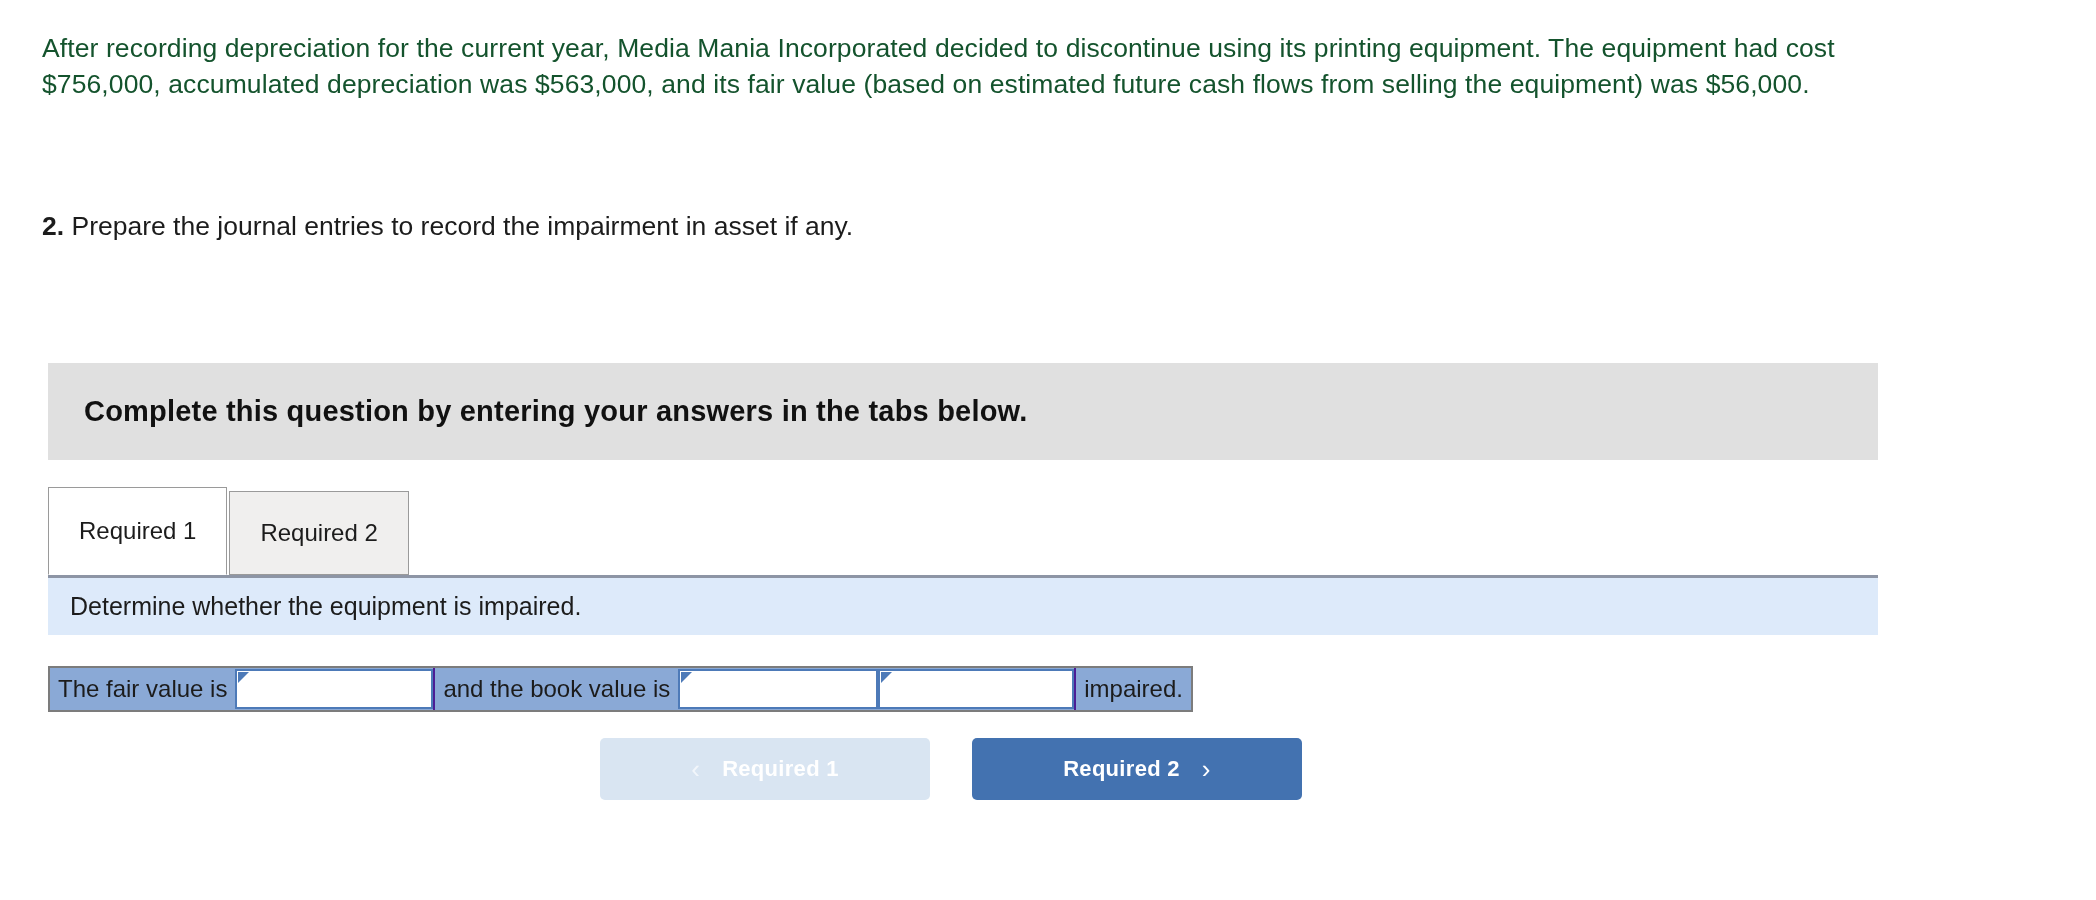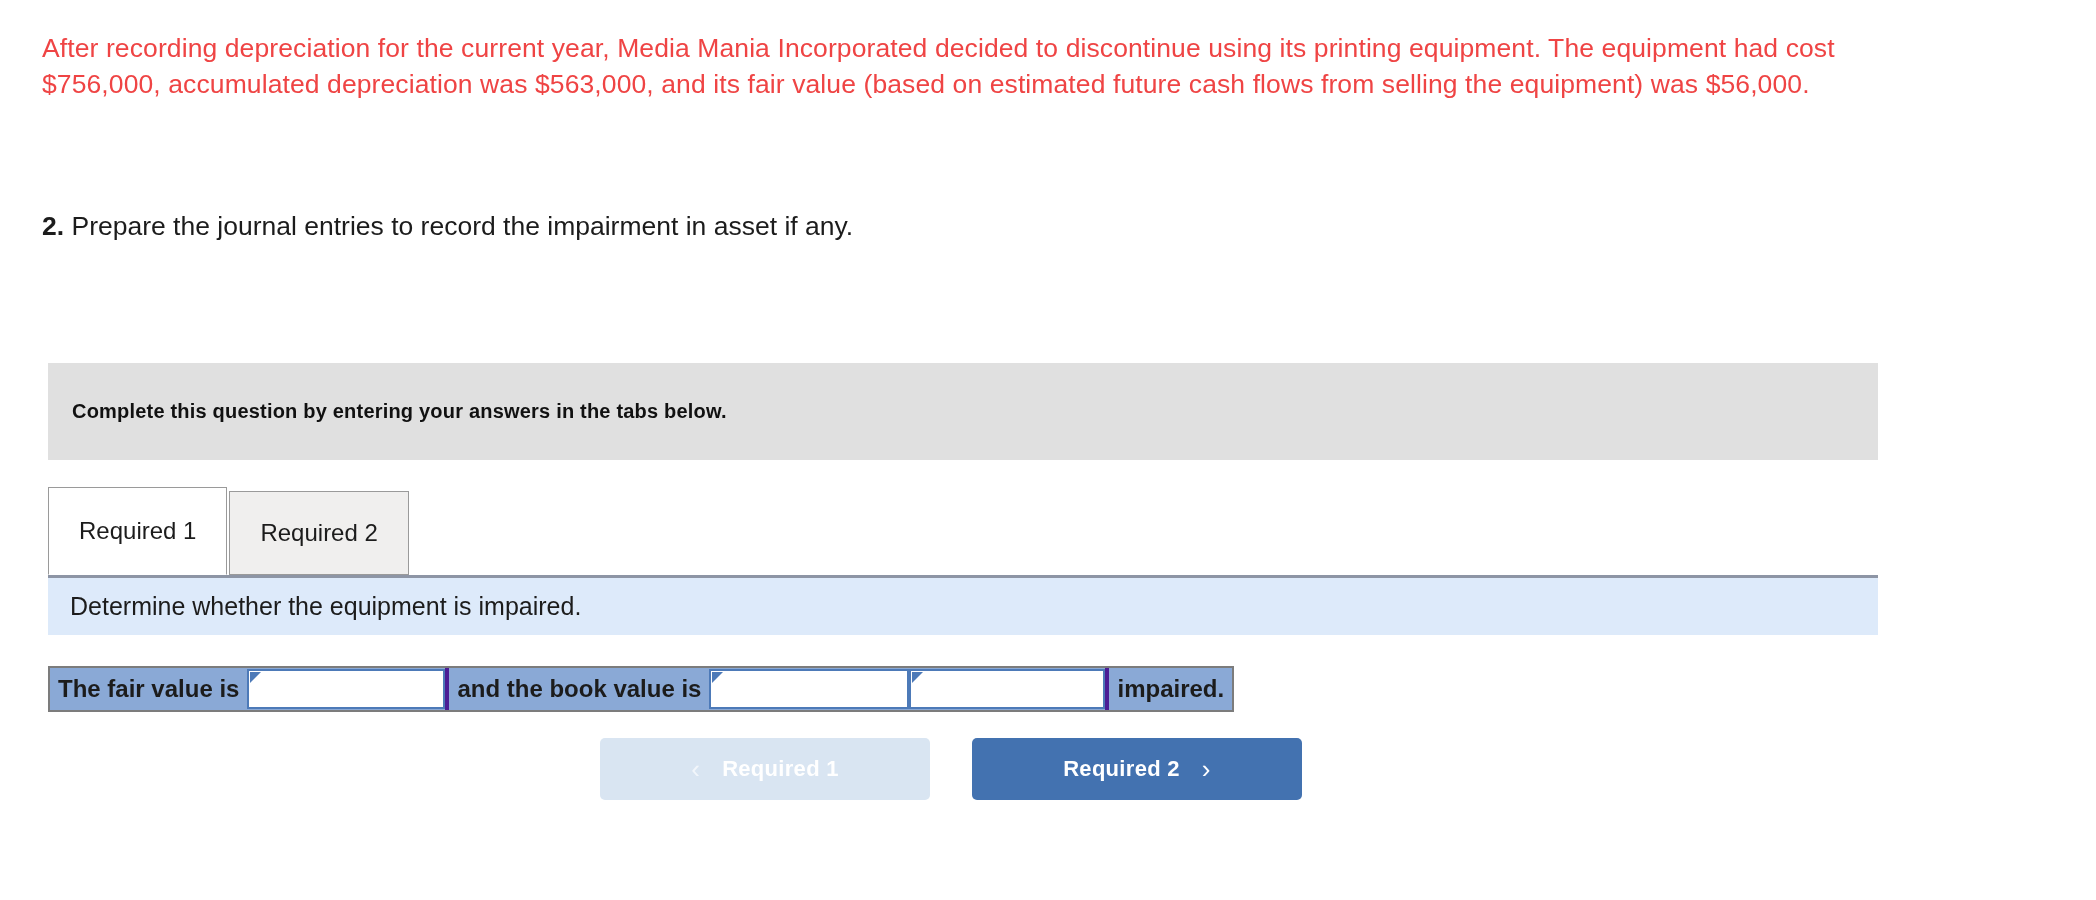--- a/index.html
+++ b/index.html
@@ -21,21 +21,21 @@
   }
 
   
   .problem-text {
     position: absolute;
     left: 42px;
     top: 30px;
     width: 1880px;
     font-size: 26.5px;
     line-height: 36px;
-    color: #ef4444;
+    color: #14532d;
     letter-spacing: 0.1px;
   }
 
   
   .requirements {
     position: absolute;
     left: 42px;
     top: 208px;
     width: 1500px;
     font-size: 26.5px;
@@ -54,24 +54,24 @@
     position: absolute;
     left: 48px;
     top: 363px;
     width: 1830px;
     height: 97px;
     background: #e0e0e0;
     display: flex;
     align-items: center;
   }
   .instruction-banner-text {
-    font-size: 20px;
+    font-size: 29px;
     font-weight: bold;
     color: #111111;
-    padding-left: 24px;
+    padding-left: 36px;
     letter-spacing: 0.2px;
   }
 
   
   .tabs {
     position: absolute;
     left: 48px;
     top: 482px;
     display: flex;
     align-items: flex-end;
@@ -126,34 +126,33 @@
   .answer-row {
     position: absolute;
     left: 48px;
     top: 666px;
     height: 46px;
     display: flex;
     align-items: stretch;
     border: 2px solid #7c7c7c;
     box-sizing: border-box;
     background: #8aa9d6;
-    font-weight: bold;
   }
   .answer-cell {
     background: #8aa9d6;
     display: flex;
     align-items: center;
     font-size: 24px;
     color: #1c1c1c;
     padding: 0 8px;
     white-space: nowrap;
     box-sizing: border-box;
   }
   .answer-cell.sep {
-    border-left: 4px solid #4c1d95;
+    border-left: 2px solid #4c1d95;
     text-align: right;
   }
   .answer-dropdown {
     position: relative;
     background: #ffffff;
     border: 2px solid #4d7ab8;
     box-sizing: border-box;
     margin: 1px 0;
     height: 40px;
     align-self: center;

